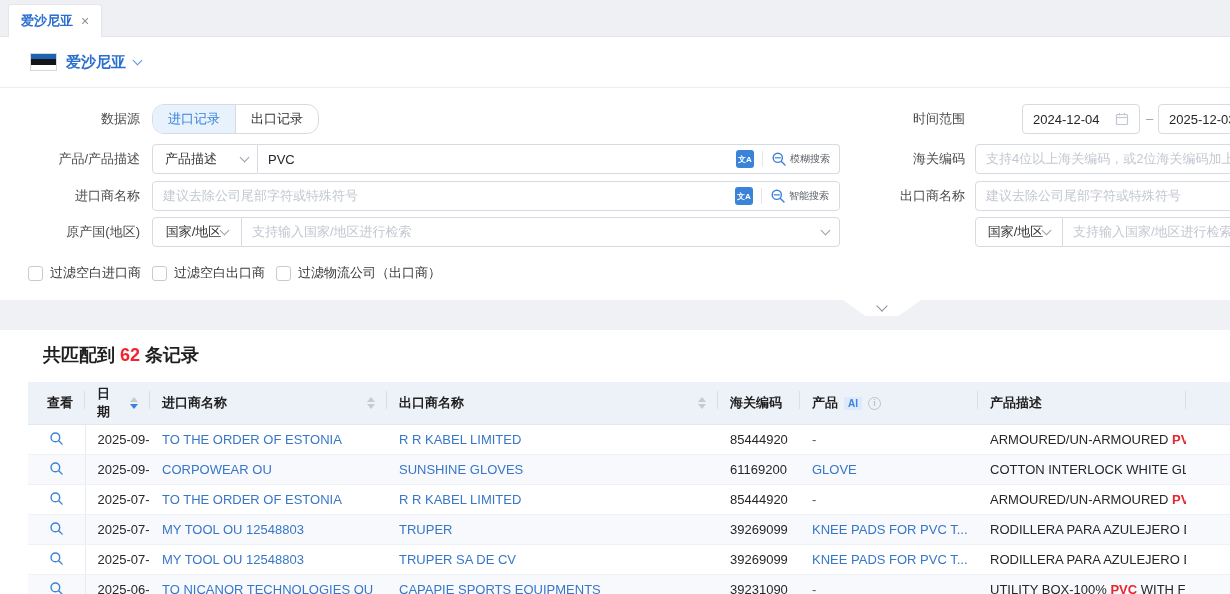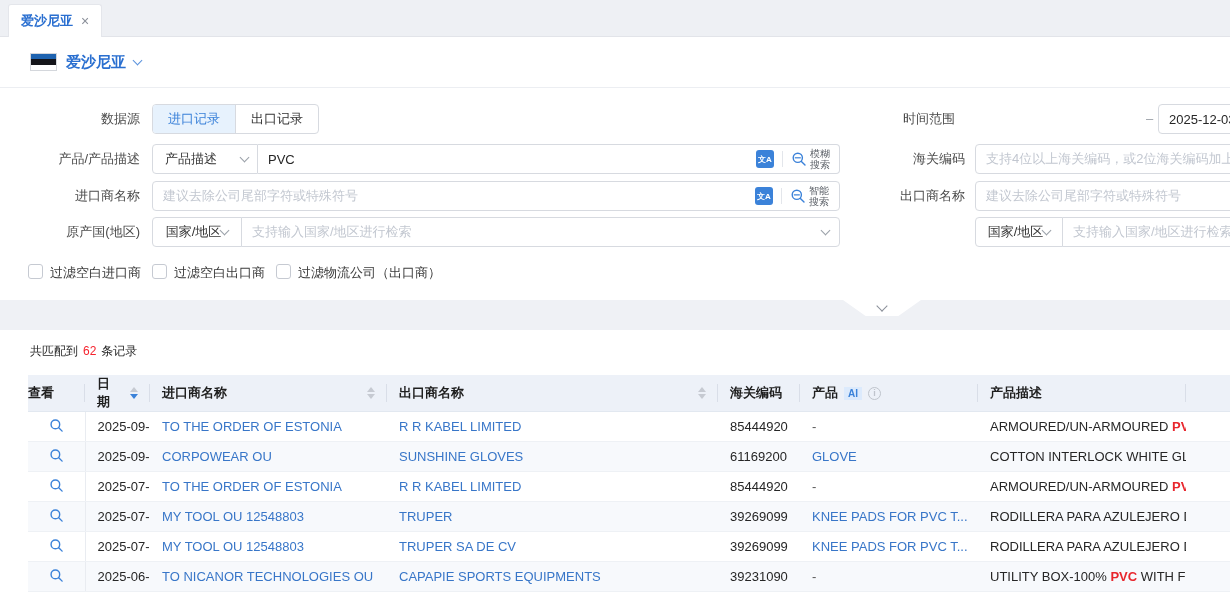--- a/index.html
+++ b/index.html
@@ -27,23 +27,23 @@
   
   .filter-panel{position:relative;height:213px;background:#fff;border-top:1px solid #eceef2}
   .update-range{position:absolute;top:3px;right:4px;font-weight:700;white-space:nowrap}
   .ur-label,.ur-to{color:#555;}
   .ur-date{color:#f8791f}
   .ur-to{margin:0 4px;font-weight:400}
 
   .frow{position:absolute;left:0;right:0;height:30px}
   .flabel{position:absolute;left:0;width:140px;text-align:right;line-height:30px;color:#4a4a4a}
   .rlabel{position:absolute;left:865px;width:100px;text-align:right;line-height:30px;color:#4a4a4a}
-  .tlabel{position:absolute;left:903px;width:62px;line-height:30px;color:#4a4a4a}
-
-  .seg{position:absolute;left:152px;top:0;height:30px;display:flex;border:1px solid #d7dae0;border-radius:4px;overflow:hidden;background:#fff}
+  .tlabel{position:absolute;left:903px;width:62px;text-align:right;line-height:30px;color:#4a4a4a}
+
+  .seg{position:absolute;left:152px;top:0;height:30px;display:flex;border:1px solid #d7dae0;border-radius:12px;overflow:hidden;background:#fff}
   .seg-item{padding:0 15px;line-height:28px;color:#333;cursor:pointer}
   .seg-item + .seg-item{border-left:1px solid #d7dae0}
   .seg-item.active{background:#e7f2fd;color:#3b82d9}
 
   .inp,.sel{position:absolute;top:0;height:30px;background:#fff;border:1px solid #d7dae0;border-radius:4px;
             display:flex;align-items:center;padding:0 10px;cursor:text;overflow:hidden}
   .sel{justify-content:center;cursor:pointer}
   .ph{color:#c2c7d0;white-space:nowrap}
   .val{color:#262626}
 
@@ -62,45 +62,45 @@
   .sel-origin{left:152px;width:90px;border-radius:4px 0 0 4px}
   .inp-origin{left:241px;width:599px;border-radius:0 4px 4px 0}
   .sel-dest{left:975px;width:88px;border-radius:4px 0 0 4px}
   .inp-dest{left:1062px;width:245px;border-radius:0 4px 4px 0}
 
   .inp-icons{margin-left:auto;display:flex;align-items:center;gap:8px}
   .trans-icon{width:18px;height:18px;background:#3b82d9;border-radius:3px;color:#fff;font-size:8px;font-weight:700;
               display:flex;align-items:center;justify-content:center;cursor:pointer;flex:none}
   .vdiv{width:1px;height:16px;background:#e3e6eb}
   .search-btn{display:flex;align-items:center;gap:3px;cursor:pointer}
-  .search-txt{font-size:10px;line-height:1.15;color:#5a5f66;display:flex;flex-direction:column}
+  .search-txt{font-size:10px;line-height:1.15;color:#5a5f66;display:flex;flex-direction:row}
   .chev.gray{border-color:#9aa0a8;margin-top:-3px}
   .chev.auto{margin-left:auto}
 
   .cbrow{position:absolute;left:28px;top:176px;display:flex;align-items:center}
-  .cb{display:flex;align-items:flex-start;margin-right:11px;cursor:pointer}
+  .cb{display:flex;align-items:center;margin-right:11px;cursor:pointer}
   .cbbox{width:15px;height:15px;border:1px solid #c6cad2;border-radius:3px;background:#fff;margin-right:7px;flex:none}
   .cb-label{color:#3a3a3a}
 
   .notch{position:absolute;left:843px;bottom:-16px;width:78px;height:16px;background:#fff;
          clip-path:polygon(0 0,100% 0,71% 100%,29% 100%);display:flex;justify-content:center;cursor:pointer;z-index:2}
   .notch .chev{border-color:#8a8f99;margin-top:2px;width:8px;height:8px}
 
   
   .results{margin-top:30px;background:#fff;height:264px;overflow:hidden}
-  .summary{padding:13px 0 0 30px;font-weight:400;font-size:12px;color:#1f1f1f}
+  .summary{padding:13px 0 0 43px;font-weight:700;font-size:18px;color:#1f1f1f}
   .summary .count{color:#f5222d;margin:0 5px}
 
   table{margin:15px 0 0 28px;border-collapse:collapse;table-layout:fixed;width:1202px;font-size:13px}
   thead th{background:#edf1f8;height:36px;font-weight:700;color:#1f1f1f;text-align:left;padding:0 12px;position:relative;border-bottom:1px solid #e2e8f0}
   thead th.sortable{cursor:pointer}
   thead th:not(.th-fill)::after{content:'';position:absolute;right:0;top:9px;height:18px;width:1px;background:#d9dee8}
   .thwrap{display:flex;align-items:center;justify-content:space-between}
   .thwrap.start{justify-content:flex-start;gap:6px}
-  .th-view{text-align:left;padding:0}
+  .th-view{text-align:right;padding:12px}
   .sorters{display:flex;flex-direction:column;gap:2px;margin-left:8px;cursor:pointer}
   .ar-up{width:0;height:0;border-left:4px solid transparent;border-right:4px solid transparent;border-bottom:5px solid #c6cad2}
   .ar-down{width:0;height:0;border-left:4px solid transparent;border-right:4px solid transparent;border-top:5px solid #c6cad2}
   .ar-down.active{border-top-color:#3b82d9}
   .ai-badge{background:#dceafc;color:#3b82d9;font-size:10px;font-weight:700;padding:1px 4px;border-radius:0}
   .info-icon{width:13px;height:13px;border:1px solid #bfc4cc;border-radius:50%;color:#bfc4cc;font-size:9px;font-style:normal;
              display:inline-flex;align-items:center;justify-content:center;cursor:pointer}
 
   tbody td{height:30px;border-bottom:1px solid #eef1f5;padding:0 12px;white-space:nowrap;overflow:hidden;color:#262626}
   tbody tr.alt td{background:#f7f9fc}
@@ -134,20 +134,31 @@
   <div class="filter-panel">
 
 
     <div class="frow" style="top:16px">
       <span class="flabel">数据源</span>
       <div class="seg">
         <div class="seg-item active">进口记录</div>
         <div class="seg-item">出口记录</div>
       </div>
       <span class="tlabel">时间范围</span>
+      <div class="inp date-start">
+        <span class="val">2024-12-04</span>
+        <span class="cal">
+          <svg width="14" height="14" viewBox="0 0 14 14">
+              <rect x="1.5" y="2.5" width="11" height="10" rx="1" fill="none" stroke="#c2c7d0" stroke-width="1.2"></rect>
+              <line x1="1.5" y1="5.5" x2="12.5" y2="5.5" stroke="#c2c7d0" stroke-width="1.2"></line>
+              <line x1="4.5" y1="1" x2="4.5" y2="3.5" stroke="#c2c7d0" stroke-width="1.2"></line>
+              <line x1="9.5" y1="1" x2="9.5" y2="3.5" stroke="#c2c7d0" stroke-width="1.2"></line>
+            </svg>
+        </span>
+      </div>
       <span class="dash-sep">–</span>
       <div class="inp date-end">
         <span class="val">2025-12-03</span>
       </div>
     </div>
 
     <div class="frow" style="top:56px">
       <span class="flabel">产品/产品描述</span>
       <div class="compound">
         <div class="csel">

